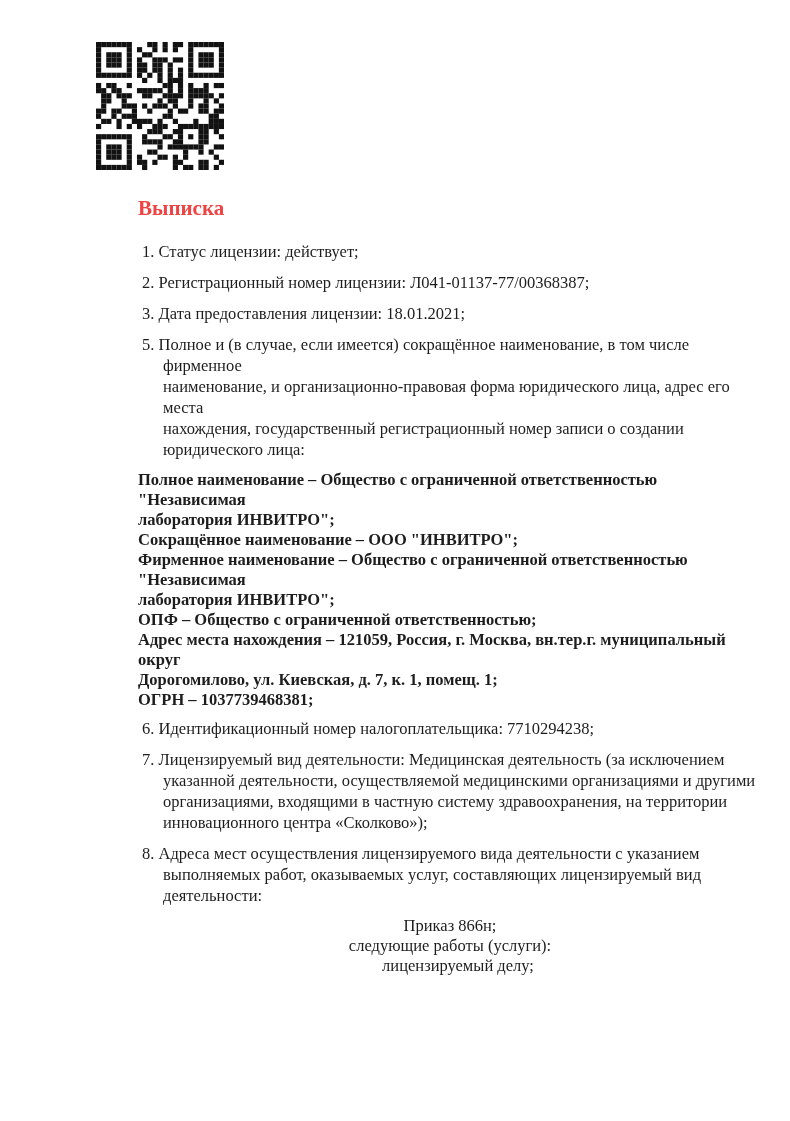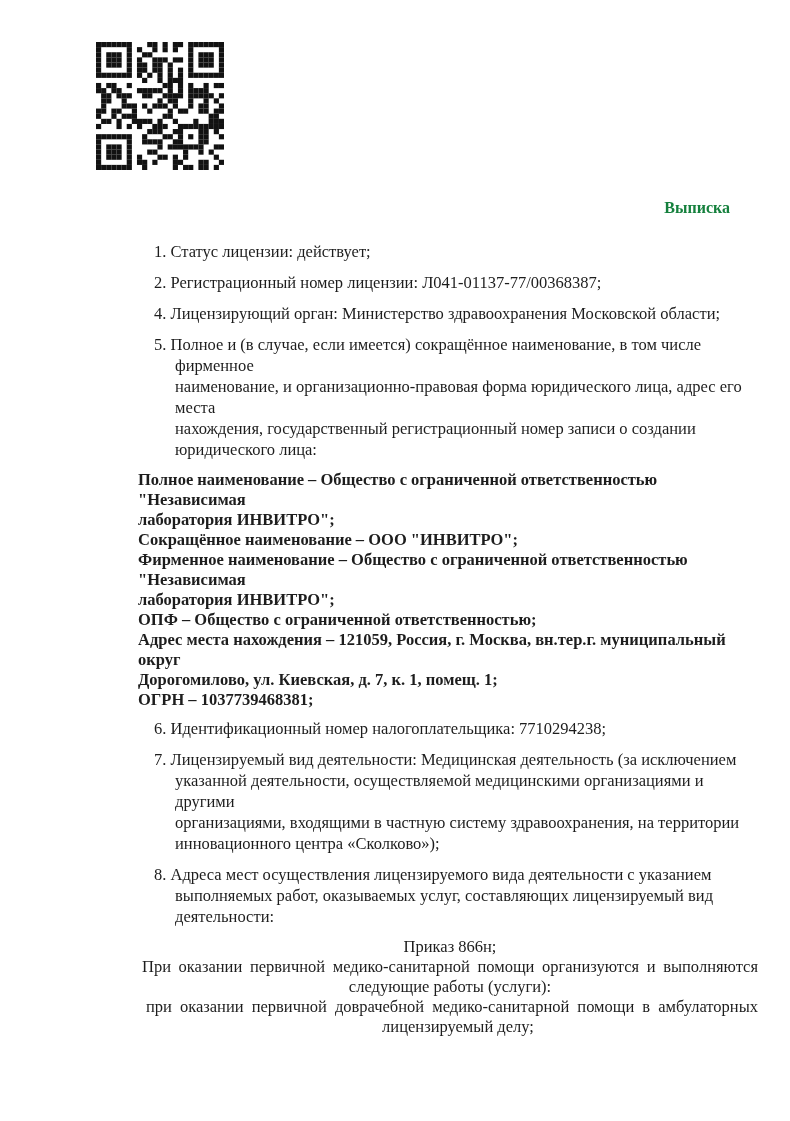--- a/index.html
+++ b/index.html
@@ -22,31 +22,31 @@
     height: 128px;
   }
   .content {
     position: absolute;
     left: 138px;
     top: 197px;
     width: 620px;
   }
   .title {
     font-weight: bold;
-    font-size: 16px;
-    text-align: right;
+    font-size: 21px;
+    text-align: left;
     line-height: 22px;
     margin: 0 28px 8px 0;
-    color: #15803d;
+    color: #ef4444;
   }
   .title.second { margin-bottom: 0; }
   .items { margin-top: 22px; }
   .para {
     line-height: 20px;
-    margin: 0 0 10px 16px;
+    margin: 0 0 10px 4px;
     white-space: pre-line;
   }
   .hang {
     padding-left: 21px;
     text-indent: -21px;
     line-height: 21px;
   }
   .block {
     line-height: 20px;
     margin: 0 0 8px 0;
@@ -386,21 +386,21 @@
       </g>
     </svg>
 
   <div class="content">
 
     <div class="title">Выписка</div>
 
     <div class="items">
       <div class="para hang">1. Статус лицензии: действует;</div>
       <div class="para hang">2. Регистрационный номер лицензии: Л041-01137-77/00368387;</div>
-      <div class="para hang">4. Лицензирующий орган: Министерство здравоохранения Московской области;</div>
+      <div class="para hang">3. Дата предоставления лицензии: 18.01.2021;</div>
       <div class="para hang">5. Полное и (в случае, если имеется) сокращённое наименование, в том числе фирменное
 наименование, и организационно-правовая форма юридического лица, адрес его места
 нахождения, государственный регистрационный номер записи о создании
 юридического лица:</div>
 
       <div class="block">Полное наименование – Общество с ограниченной ответственностью "Независимая
 лаборатория ИНВИТРО";
 Сокращённое наименование – ООО "ИНВИТРО";
 Фирменное наименование – Общество с ограниченной ответственностью "Независимая
 лаборатория ИНВИТРО";
@@ -414,21 +414,19 @@
 указанной деятельности, осуществляемой медицинскими организациями и другими
 организациями, входящими в частную систему здравоохранения, на территории
 инновационного центра «Сколково»);</div>
       <div class="para hang">8. Адреса мест осуществления лицензируемого вида деятельности с указанием
 выполняемых работ, оказываемых услуг, составляющих лицензируемый вид
 деятельности:</div>
 
 
       <div class="works">
         <div class="w-ind1">Приказ 866н;</div>
-        <div class="w-ind1 w-just">При оказании первичной медико-санитарной помощи организуются и выполняются</div>
         <div class="w-ind1">следующие работы (услуги):</div>
-        <div class="w-ind2 w-just">при оказании первичной доврачебной медико-санитарной помощи в амбулаторных</div>
         <div class="w-ind3">лицензируемый делу;</div>
       </div>
     </div>
 
   </div>
 </div>
 
 </body></html>

